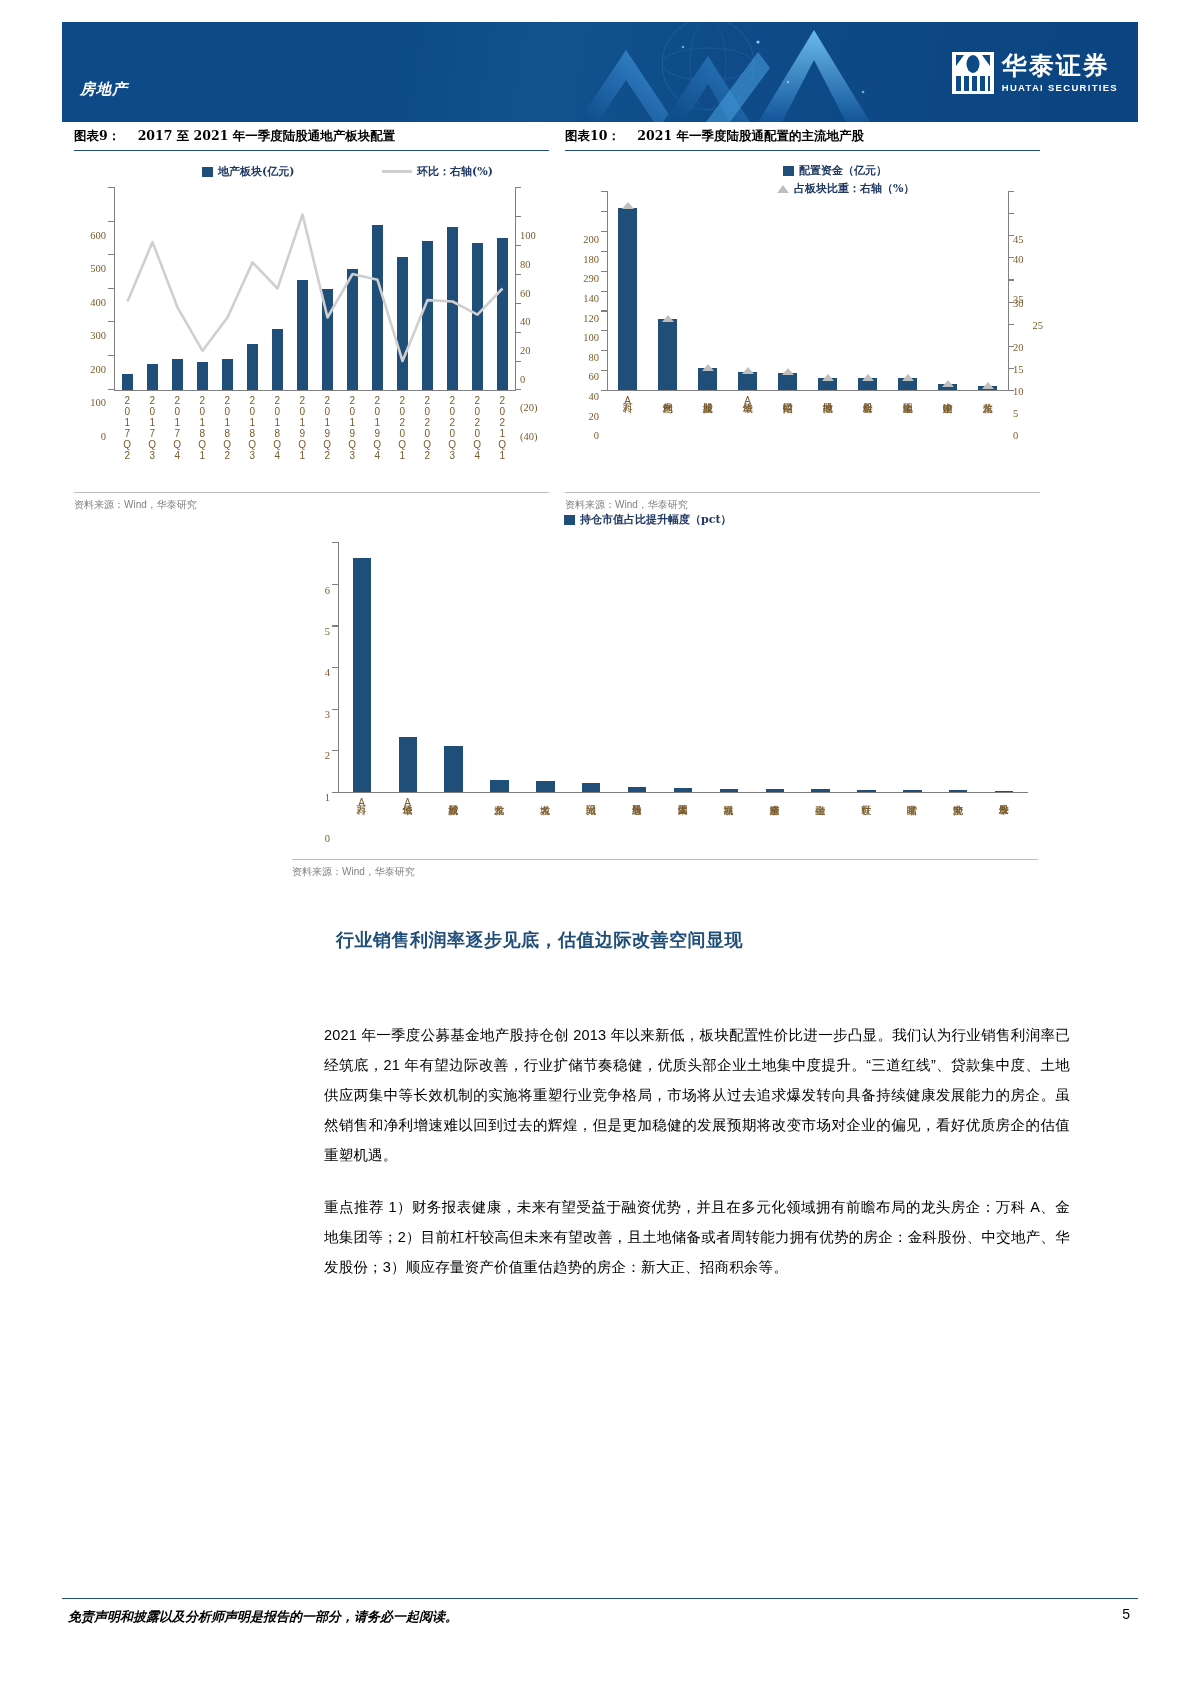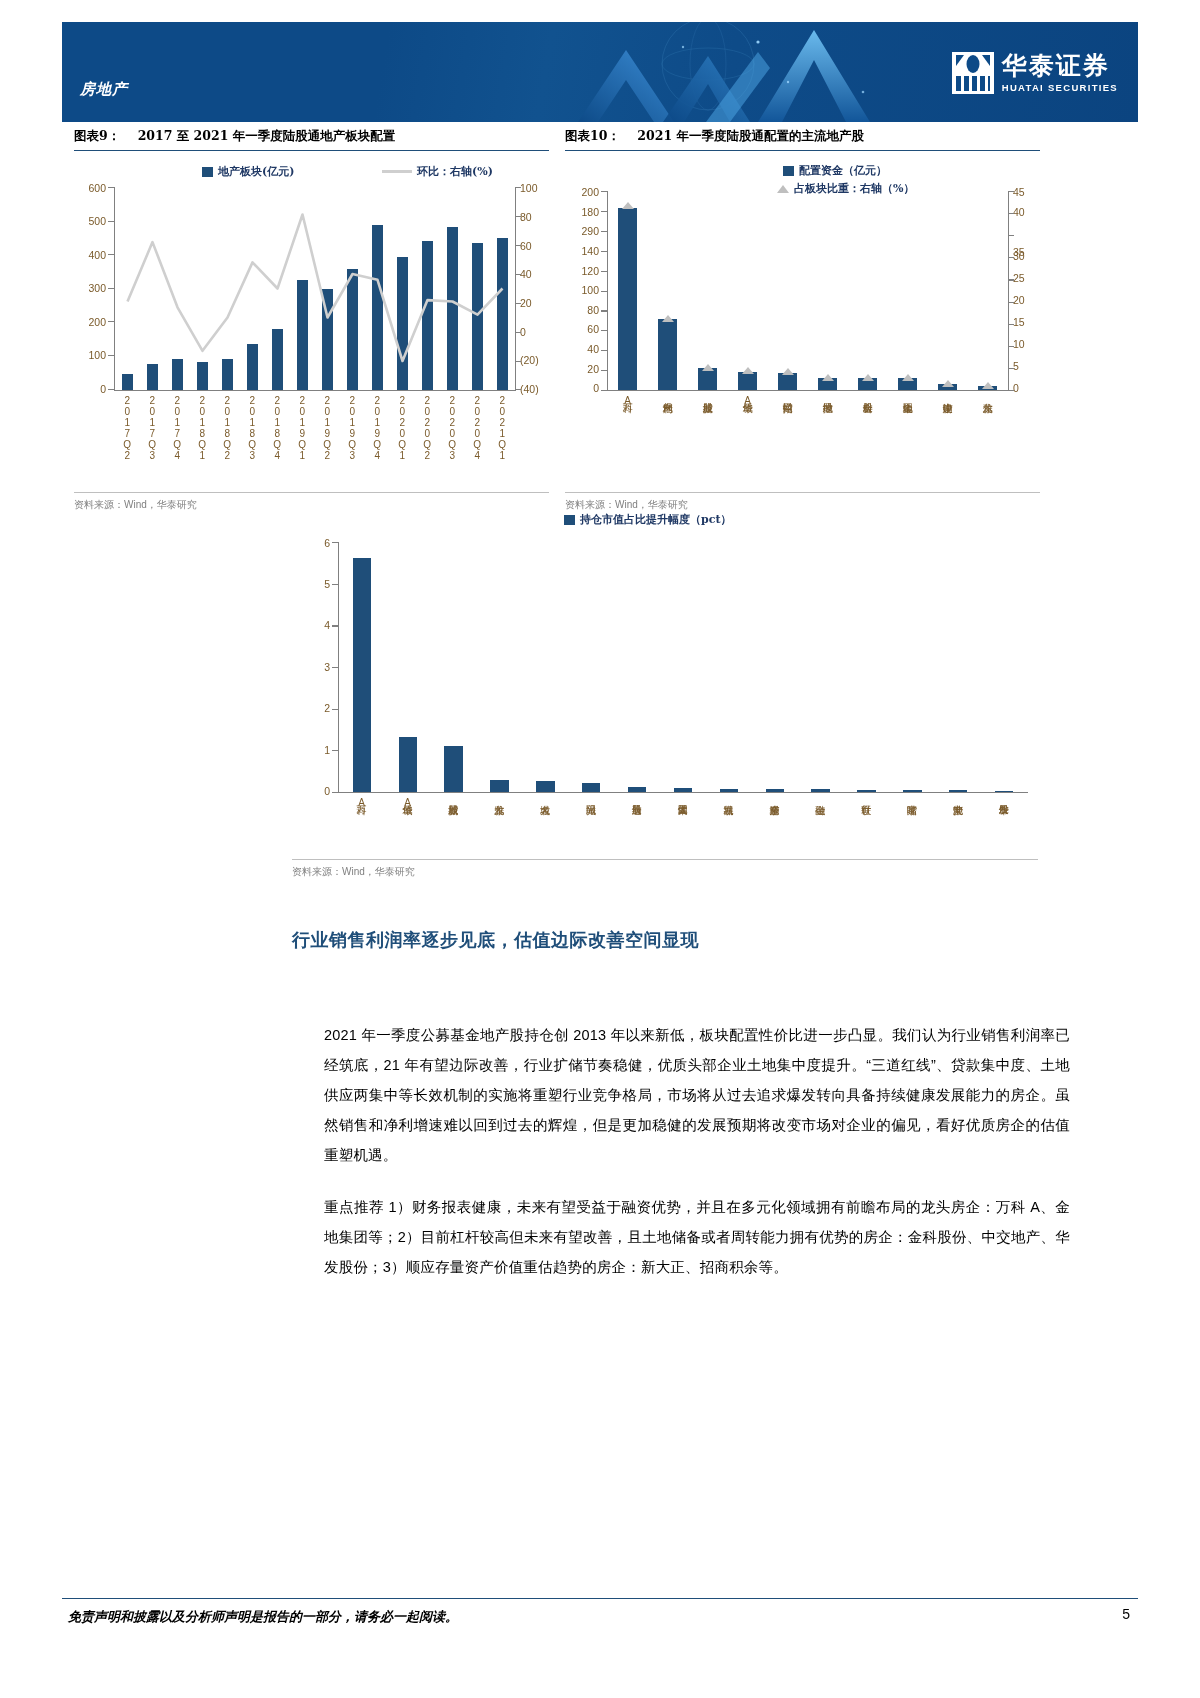--- a/index.html
+++ b/index.html
@@ -50,22 +50,22 @@
   .ex-source {
     font-family:"Liberation Sans", sans-serif;
     font-size:10px; color:#808080;
     border-top:1px solid #bfbfbf;
     padding-top:5px;
   }
 
   
   .chart { position:relative; }
   .axis-lbl {
-    position:absolute; font-family:Liberation Sans, sans-serif;
-    font-size:10.5px; color:#7a5a2a; text-align:right; white-space:nowrap;
+    position:absolute; font-family:Liberation Serif, serif;
+    font-size:10.5px; color:#7a5a2a; text-align:right; white-space:nowrap;margin-top:48px;
   }
   .axis-lbl.r { text-align:left; }
   .tick { position:absolute; background:#808080; }
   .vaxis { position:absolute; background:#808080; width:1.3px; }
   .haxis { position:absolute; background:#808080; height:1.3px; }
   .bar { position:absolute; background:#1f4e79; }
   .xcat {
     position:absolute; font-family:"Liberation Sans", sans-serif;
     font-size:10px; color:#7a5a2a;
     writing-mode:vertical-rl; text-orientation:upright;
@@ -78,20 +78,21 @@
   .legend .sw-tri { width:0;height:0;border-left:6px solid transparent;border-right:6px solid transparent;border-bottom:8px solid #bfbfbf; display:inline-block;}
   .marker-tri { position:absolute; width:0;height:0;
      border-left:6px solid transparent;border-right:6px solid transparent;border-bottom:7px solid #bfbfbf; }
 
   
   .sec-head {
     position:absolute;
     font-family:"DejaVu Serif", serif;
     font-weight:bold; font-size:18px; color:#1f4e79;
     letter-spacing:0.5px;
+    margin-left:44px;
   }
   .para {
     position:absolute;
     font-family:Liberation Sans, sans-serif;
     font-size:14.5px; color:#000;
     line-height:30px; text-align:justify;
     letter-spacing:0.2px;
     margin-left:32px;
   }
 
@@ -286,21 +287,21 @@
       <div class="axis-lbl" style="left:0px; top:153px; width:34px;">80</div>
       <div class="axis-lbl" style="left:0px; top:172px; width:34px;">60</div>
       <div class="axis-lbl" style="left:0px; top:192px; width:34px;">40</div>
       <div class="axis-lbl" style="left:0px; top:212px; width:34px;">20</div>
       <div class="axis-lbl" style="left:0px; top:231px; width:34px;">0</div>
 
       <div class="axis-lbl r" style="left:448px; top:35px;  width:30px;">45</div>
       <div class="axis-lbl r" style="left:448px; top:55px;  width:30px;">40</div>
       <div class="axis-lbl r" style="left:448px; top:95px;  width:30px;">35</div>
       <div class="axis-lbl r" style="left:448px; top:99px;  width:30px;">30</div>
-      <div class="axis-lbl r" style="left:448px; top:121px; width:30px;">25</div>
+      <div class="axis-lbl r" style="left:448px; top:121px; width:30px;text-align:right;">25</div>
       <div class="axis-lbl r" style="left:448px; top:143px; width:30px;">20</div>
       <div class="axis-lbl r" style="left:448px; top:165px; width:30px;">15</div>
       <div class="axis-lbl r" style="left:448px; top:187px; width:30px;">10</div>
       <div class="axis-lbl r" style="left:448px; top:209px; width:30px;">5</div>
       <div class="axis-lbl r" style="left:448px; top:231px; width:30px;">0</div>
 
       <div class="vaxis" style="left:42px;  top:40px; height:200px;"></div>
       <div class="vaxis" style="left:443px; top:40px; height:200px;"></div>
       <div class="haxis" style="left:42px;  top:239px; width:402px;"></div>
       <div id="ex10-lticks">

